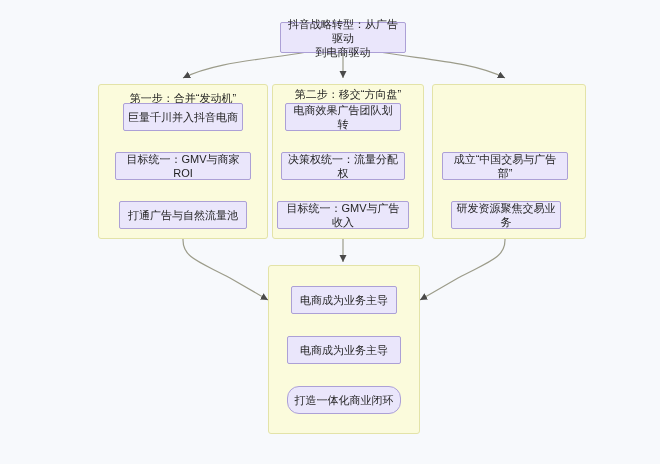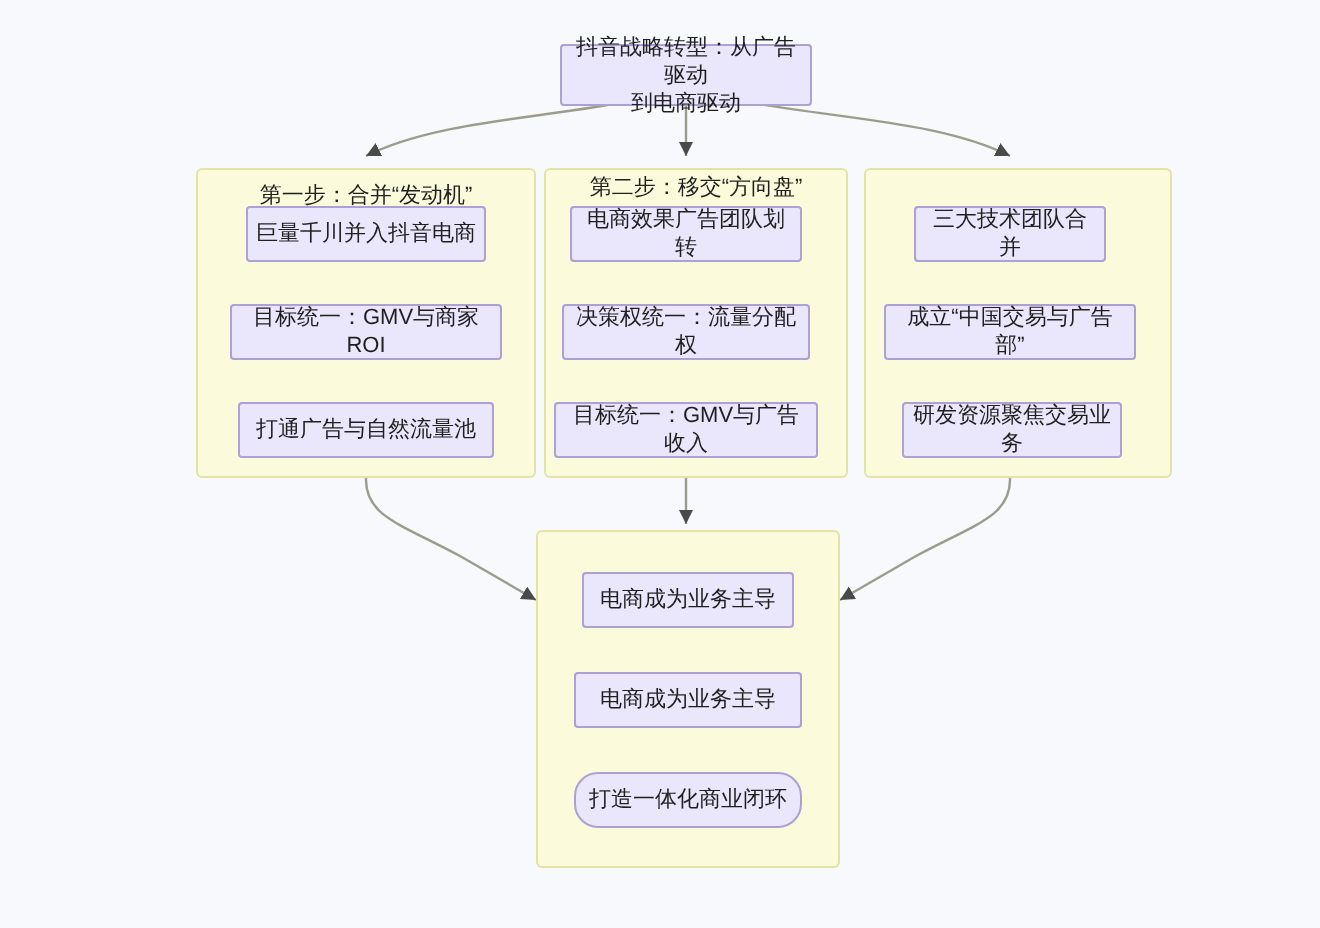--- a/index.html
+++ b/index.html
@@ -107,21 +107,20 @@
   <div class="node" style="left:115px; top:152px; width:136px; height:28px;">目标统一：GMV与商家ROI</div>
   <div class="node" style="left:119px; top:201px; width:128px; height:28px;">打通广告与自然流量池</div>
 
   <div class="cluster" style="left:272px; top:84px; width:152px; height:155px;"></div>
   <div class="cluster-title" style="left:272px; top:88px; width:152px;">第二步：移交“方向盘”</div>
   <div class="node" style="left:285px; top:103px; width:116px; height:28px;">电商效果广告团队划转</div>
   <div class="node" style="left:281px; top:152px; width:124px; height:28px;">决策权统一：流量分配权</div>
   <div class="node" style="left:277px; top:201px; width:132px; height:28px;">目标统一：GMV与广告收入</div>
 
   <div class="cluster" style="left:432px; top:84px; width:154px; height:155px;"></div>
-  <div class="node" style="left:457px; top:103px; width:96px; height:28px;">三大技术团队合并</div>
   <div class="node" style="left:451px; top:201px; width:110px; height:28px;">研发资源聚焦交易业务</div>
   <div class="node" style="left:442px; top:152px; width:126px; height:28px;">成立“中国交易与广告部”</div>
 
   <div class="cluster" style="left:268px; top:265px; width:152px; height:169px;"></div>
   <div class="node" style="left:291px; top:286px; width:106px; height:28px;">电商成为业务主导</div>
   <div class="node" style="left:287px; top:336px; width:114px; height:28px;">电商成为业务主导</div>
   <div class="node" style="left:287px; top:386px; width:114px; height:28px;border-radius:12px;">打造一体化商业闭环</div>
 
 </div>
 

